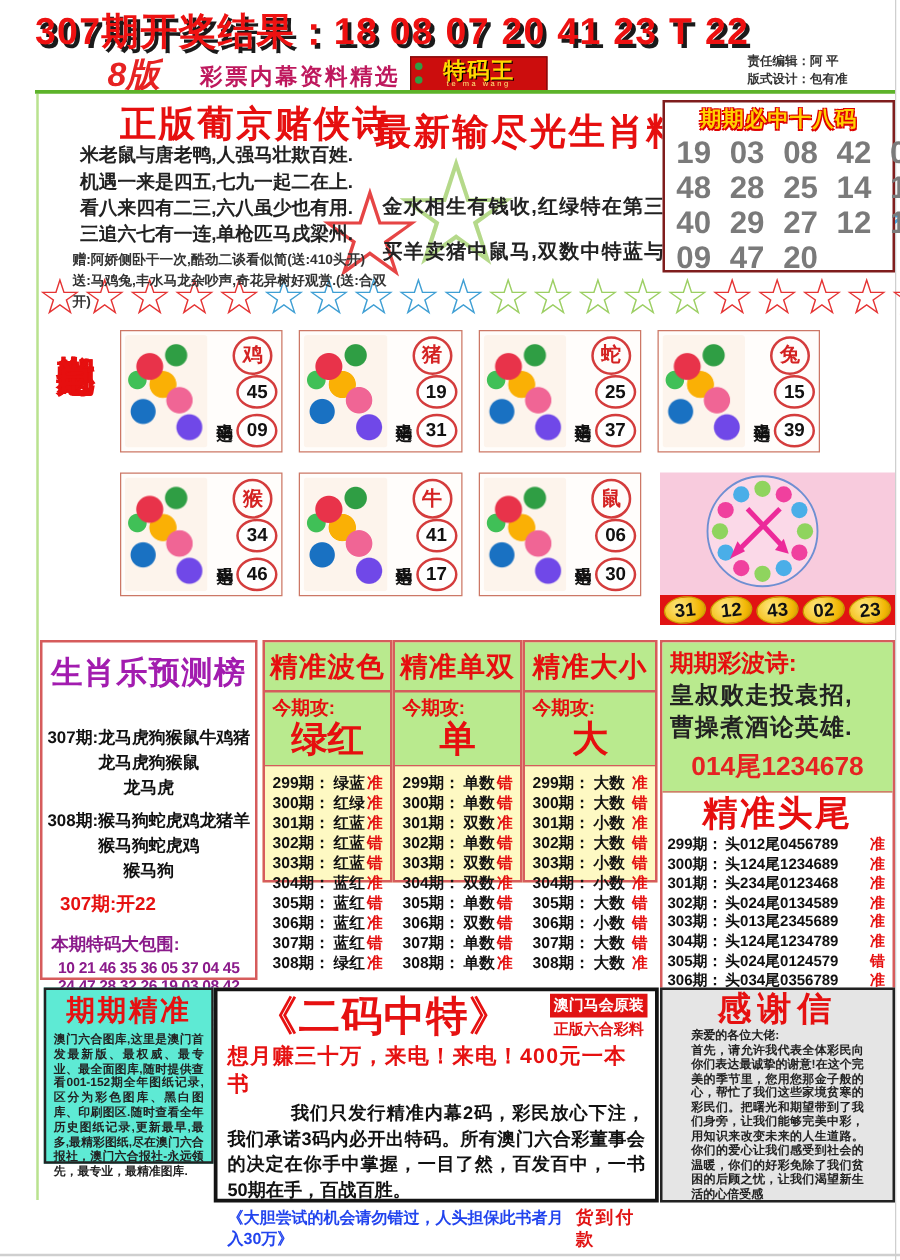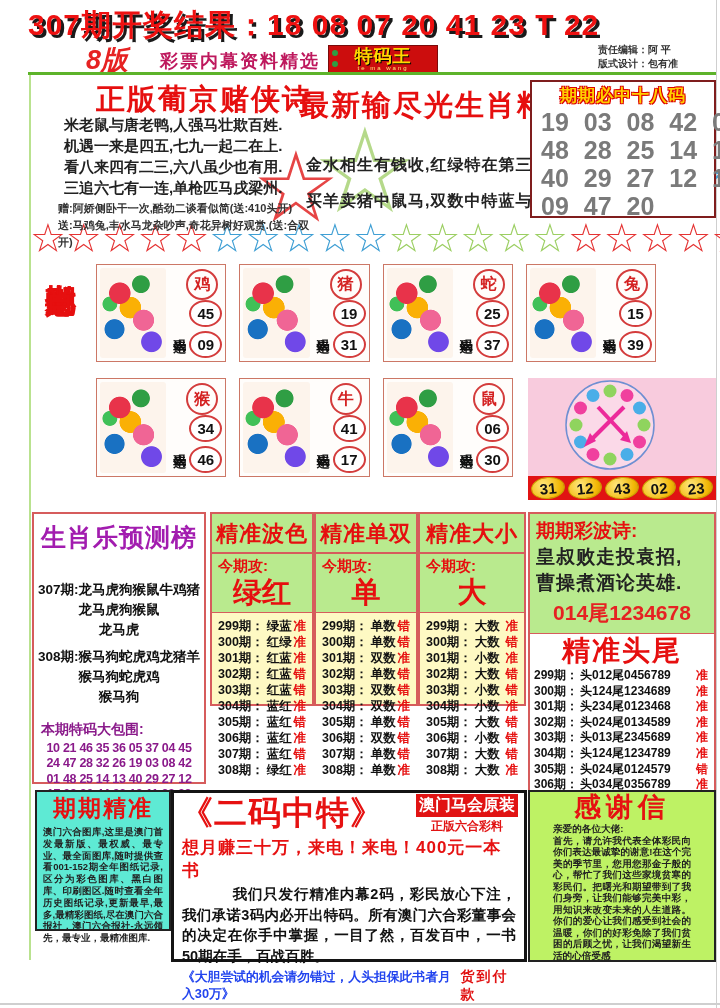--- a/index.html
+++ b/index.html
@@ -106,31 +106,31 @@
   .ht-title{font-size:28px;font-weight:bold;color:#e60f0f;text-align:center;line-height:33px;letter-spacing:2px;}
   .ht-rows{padding:1px 4px 0 4px;}
   .htrow{display:flex;font-size:12px;font-weight:bold;line-height:15.6px;color:#111;white-space:nowrap;}
   .htrow .pv{margin-left:2px;}
   .htrow .verdict{margin-left:auto;color:#e61111;padding-right:2px;}
   
   .bp-left{left:35px;top:790px;width:136px;height:141px;background:#5eead4;border:2px solid #222;box-sizing:border-box;}
   .bpl-title{font-size:23px;font-weight:bold;color:#e61111;text-align:center;letter-spacing:2px;margin-top:1px;}
   .bpl-body{font-size:9.5px;font-weight:600;color:#222;line-height:11.8px;padding:2px 6px;text-align:justify;}
   .bp-mid{left:171px;top:790px;width:356px;height:172px;background:#fff;border:3px solid #141414;box-sizing:border-box;}
-  .bm-titlerow{display:flex;align-items:flex-start;padding:1px 6px 0;}
+  .bm-titlerow{display:flex;align-items:flex-end;padding:1px 6px 0;margin-left:25px;}
   .bm-title{font-size:33px;font-weight:bold;color:#e61111;letter-spacing:1px;line-height:38px;}
   .bm-side{margin-left:auto;text-align:center;}
-  .bm-side1{background:#e11313;color:#fff;font-size:16px;font-weight:bold;padding:1px 3px;display:block;}
+  .bm-side1{background:#e11313;color:#fff;font-size:12px;font-weight:bold;padding:1px 3px;display:block;}
   .bm-side2{color:#e11313;font-size:12px;font-weight:bold;display:block;margin-top:1px;}
   .bm-hot{color:#e61111;font-size:17px;font-weight:bold;padding:1px 8px 0;letter-spacing:1px;}
   .bm-body{color:#111;font-size:14.5px;font-weight:bold;padding:2px 8px 0;line-height:20.5px;text-align:justify;text-indent:3.5em;}
   .bm-bluerow{display:flex;align-items:center;padding:2px 8px 0;}
   .bm-blue{color:#2244ee;font-size:12.8px;font-weight:bold;}
   .bm-cod{margin-left:auto;color:#e11313;font-size:14px;font-weight:bold;letter-spacing:2px;}
-  .bp-right{left:528px;top:790px;width:188px;height:172px;background:#bef264;border:2px solid #222;box-sizing:border-box;}
+  .bp-right{left:528px;top:790px;width:188px;height:172px;background:#e5e5e5;border:2px solid #222;box-sizing:border-box;}
   .bpr-title{font-size:27px;font-weight:bold;color:#e61111;text-align:center;letter-spacing:5px;line-height:30px;}
   .bpr-body{font-size:9.6px;font-weight:600;color:#222;line-height:11.5px;padding:1px 23px;text-align:justify;white-space:pre-line;}
 </style>
 </head>
 <body>
 
 <div class="abs left-frame"></div>
 <div class="abs right-frame"></div>
 <div class="abs bottom-frame"></div>
 
@@ -336,20 +336,21 @@
       <div><span>307期:</span><span>龙马虎狗猴鼠牛鸡猪</span></div>
       <div>龙马虎狗猴鼠</div>
       <div>龙马虎</div>
     </div>
       <div class="pb-entry">
       <div><span>308期:</span><span>猴马狗蛇虎鸡龙猪羊</span></div>
       <div>猴马狗蛇虎鸡</div>
       <div>猴马狗</div>
     </div>
     </div>
+  <div class="pb-result">307期:开22</div>
   <div class="pb-wrap-title">本期特码大包围:</div>
   <div class="pb-wrap-rows">
       <div>10 21 46 35 36 05 37 04 45</div>
       <div>24 47 28 32 26 19 03 08 42</div>
       <div>01 48 25 14 13 40 29 27 12</div>
       <div>17 09 20 44 33 18 11 23 38</div>
     </div>
 </div>
 
 <div class="abs pcol pcol-bose">

